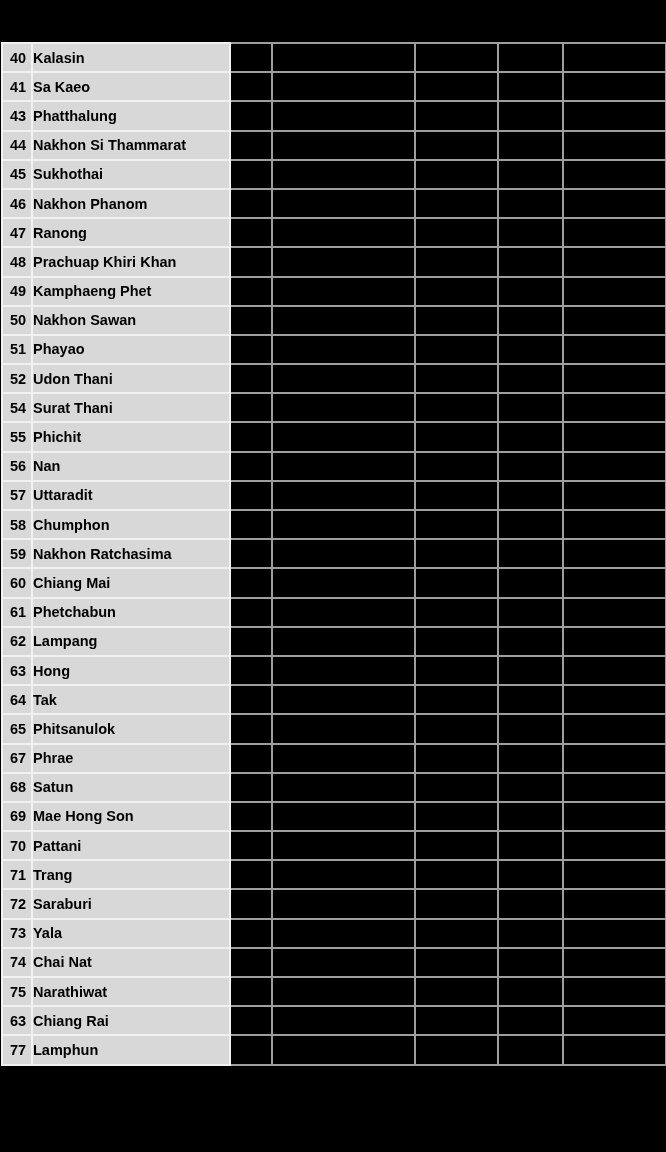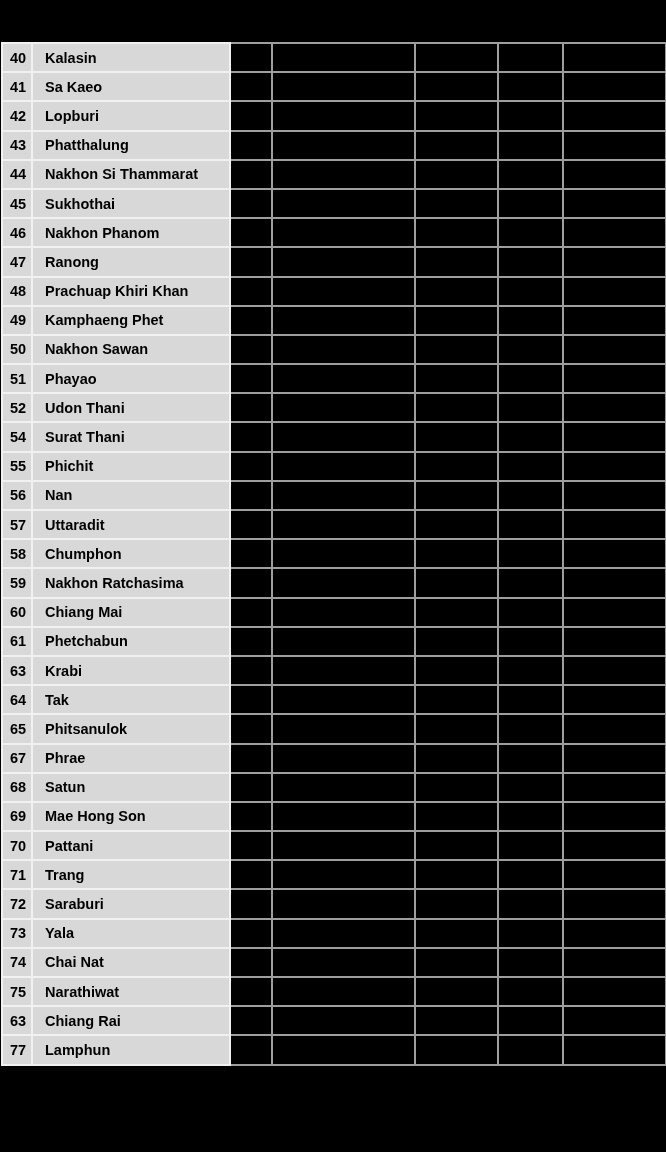--- a/index.html
+++ b/index.html
@@ -42,21 +42,21 @@
     color: #000000;
     font-weight: bold;
     font-size: 14.5px;
   }
   td.rank {
     text-align: center;
     padding: 0 7px;
   }
   td.name {
     text-align: left;
-    padding-left: 12px;
+    padding-left: 0;
   }
   td.empty {
     background: #000000;
     border: 2px solid #9e9e9e;
   }
 </style>
 </head>
 <body>
 
 <div class="header-bar"></div>
@@ -85,29 +85,20 @@
   <tr>
     <td class="label rank">41</td>
     <td class="label name">Sa Kaeo</td>
     <td class="empty"></td>
     <td class="empty"></td>
     <td class="empty"></td>
     <td class="empty"></td>
     <td class="empty"></td>
   </tr>
 
-  <tr>
-    <td class="label rank">42</td>
-    <td class="label name">Lopburi</td>
-    <td class="empty"></td>
-    <td class="empty"></td>
-    <td class="empty"></td>
-    <td class="empty"></td>
-    <td class="empty"></td>
-  </tr>
 
   <tr>
     <td class="label rank">43</td>
     <td class="label name">Phatthalung</td>
     <td class="empty"></td>
     <td class="empty"></td>
     <td class="empty"></td>
     <td class="empty"></td>
     <td class="empty"></td>
   </tr>
@@ -276,24 +267,33 @@
   <tr>
     <td class="label rank">61</td>
     <td class="label name">Phetchabun</td>
     <td class="empty"></td>
     <td class="empty"></td>
     <td class="empty"></td>
     <td class="empty"></td>
     <td class="empty"></td>
   </tr>
 
+  <tr>
+    <td class="label rank">62</td>
+    <td class="label name">Lampang</td>
+    <td class="empty"></td>
+    <td class="empty"></td>
+    <td class="empty"></td>
+    <td class="empty"></td>
+    <td class="empty"></td>
+  </tr>
 
   <tr>
     <td class="label rank">63</td>
-    <td class="label name">Krabi</td>
+    <td class="label name">Hong</td>
     <td class="empty"></td>
     <td class="empty"></td>
     <td class="empty"></td>
     <td class="empty"></td>
     <td class="empty"></td>
   </tr>
 
   <tr>
     <td class="label rank">64</td>
     <td class="label name">Tak</td>

